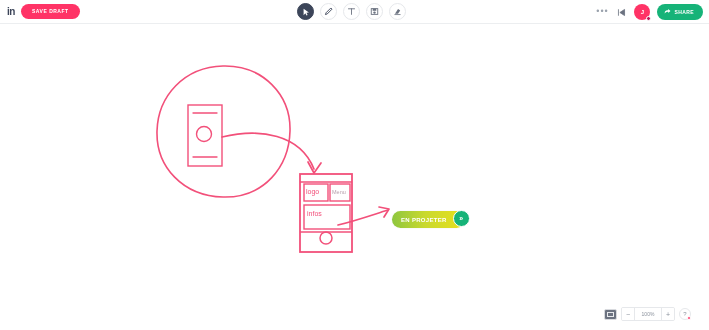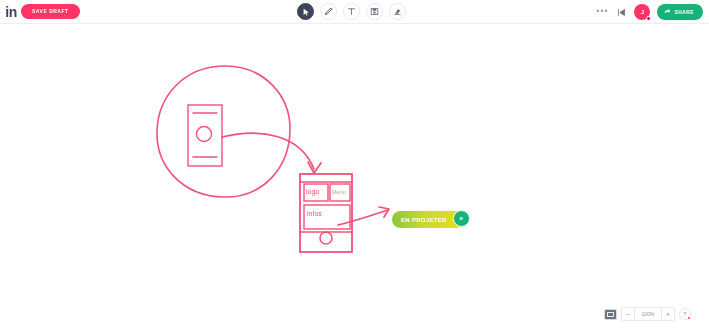--- a/index.html
+++ b/index.html
@@ -14,21 +14,21 @@
 
   
   .topbar{
     position:absolute;top:0;left:0;width:709px;height:24px;
     background:#ffffff;
     border-bottom:1px solid #eceef0;
     box-sizing:border-box;
   }
   .logo{
     position:absolute;left:4px;top:5px;width:14px;height:14px;
-    color:#3c4559;font-size:14px;font-weight:bold;line-height:14px;
+    color:#3c4559;font-size:10px;font-weight:bold;line-height:14px;
     text-align:center;letter-spacing:-0.5px;
   }
   .save-draft{
     position:absolute;left:21px;top:4px;
     height:15px;padding:0 11px;
     background:#ff3366;border:none;border-radius:8px;
     color:#fff;font-size:5px;font-weight:bold;letter-spacing:0.5px;
     line-height:15px;cursor:pointer;white-space:nowrap;
     font-family:"Liberation Sans", sans-serif;
   }

